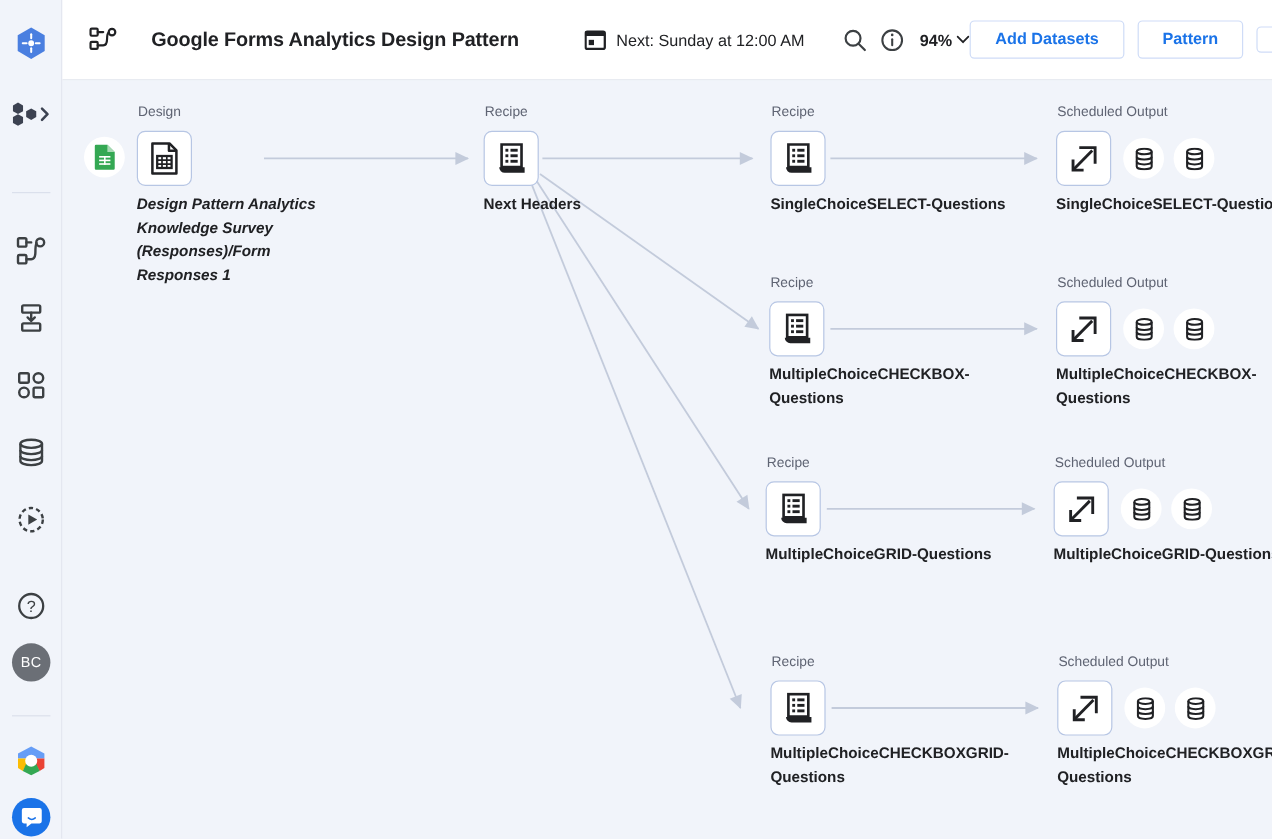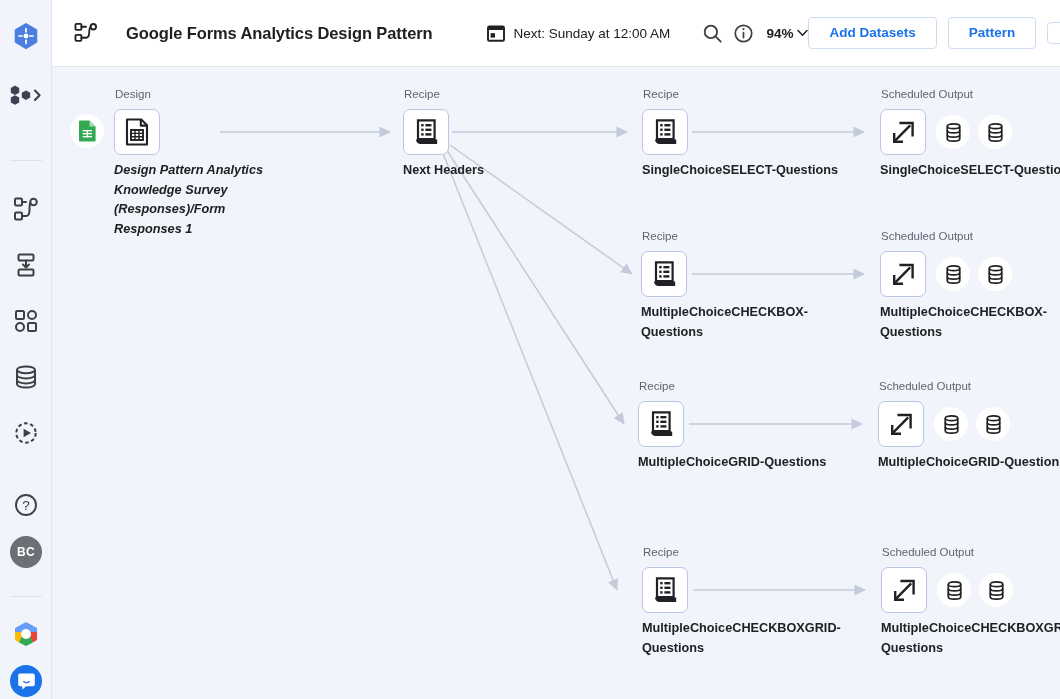--- a/index.html
+++ b/index.html
@@ -24,21 +24,21 @@
     color:#3c4043;
   }
   .rail-sep{
     position:absolute;left:10px;width:32px;height:1px;background:#dbe0ec;
   }
   .logo-hex{
     width:30px;height:30px;position:relative;display:block;
   }
   .avatar{
     width:32px;height:32px;border-radius:50%;
-    background:#6b6f76;color:#fff;font-size:12px;font-weight:700;
+    background:#6b6f76;color:#fff;font-size:12px;font-weight:400;
     display:flex;align-items:center;justify-content:center;
     letter-spacing:.3px;
   }
   .chat-bubble{
     width:32px;height:32px;border-radius:50%;
     background:#1a73e8;display:flex;align-items:center;justify-content:center;
   }
 
   
   #header{

